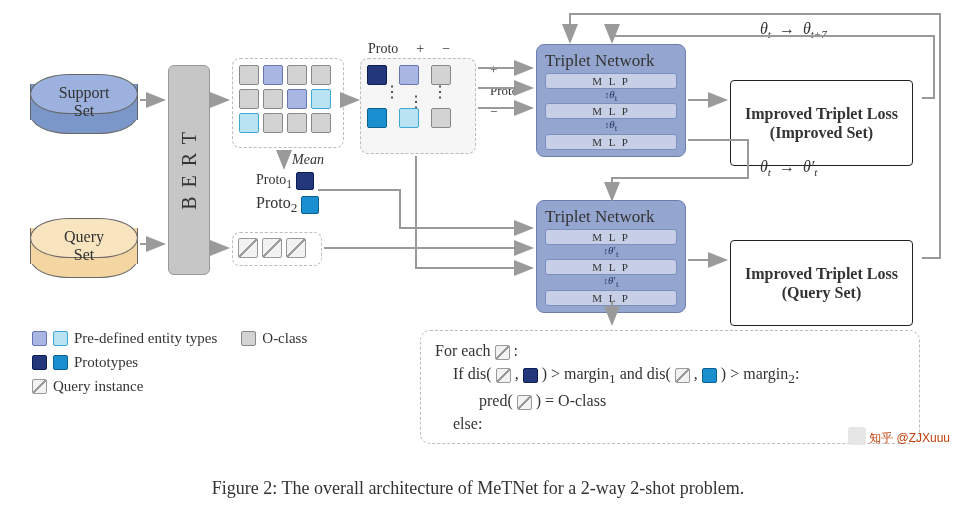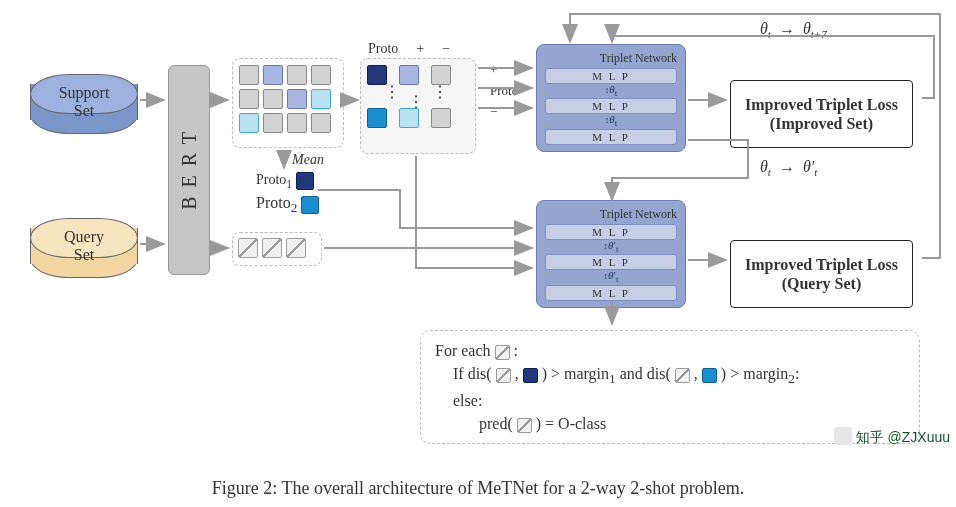--- a/index.html
+++ b/index.html
@@ -55,45 +55,45 @@
   .tok.e2{background:var(--ent2);border-color:#3fa8d3;}
   .tok.p1{background:var(--proto1);border-color:#0e1d56;}
   .tok.p2{background:var(--proto2);border-color:#0b6290;}
   .tok.q{background:#f2f2f2;border-color:#999;background-image:linear-gradient(135deg,transparent 45%,#999 45%,#999 55%,transparent 55%);}
   .tok.sm{width:15px;height:15px;}
 
   .row{display:flex;gap:4px;}
 
   
   .net{position:absolute;background:var(--network);border:1px solid #6b7db0;border-radius:8px;padding:6px 8px;}
-  .net .title{text-align:right;font-size:12px;margin-bottom:2px;}
+  .net .title{text-align:left;font-size:17px;margin-bottom:2px;}
   .mlp{background:var(--network-box);border:1px solid #7d8fc1;border-radius:3px;font-size:11px;text-align:center;padding:1px 0;letter-spacing:2px;}
   .theta{font-size:11px;text-align:center;color:#2a3560;line-height:1;}
   .theta .arr{font-size:9px;}
 
   
-  .loss{position:absolute;border:1.5px solid #222;border-radius:4px;background:#fff;padding:14px 14px;text-align:center;font-weight:bold;font-size:16px;line-height:1.2;}
+  .loss{position:absolute;border:1.5px solid #222;border-radius:4px;background:#fff;padding:23px 14px;text-align:center;font-weight:bold;font-size:16px;line-height:1.2;}
 
   
   .formula{position:absolute;font-family:'Times New Roman',serif;font-size:16px;font-style:italic;}
   .formula sub{font-size:11px;font-style:italic;}
 
   
   .legend{position:absolute;font-size:15px;}
   .legend .item{display:flex;align-items:center;gap:6px;margin-bottom:7px;}
 
   
   .pseudo{position:absolute;border:1.5px dashed var(--dashed);border-radius:10px;padding:8px 14px;font-size:16px;font-family:'Times New Roman',serif;line-height:1.45;}
   .pseudo .tok{vertical-align:-4px;}
 
   
   .caption{position:absolute;left:0;right:0;bottom:8px;text-align:center;font-size:18px;}
 
   
-  .wm{position:absolute;right:6px;bottom:60px;color:#14532d;font-size:14px;font-family:sans-serif;}
+  .wm{position:absolute;right:6px;bottom:60px;color:#c2410c;font-size:12px;font-family:sans-serif;}
   .wm-logo{display:inline-block;width:18px;height:18px;background:#e6e6e6;border-radius:3px;vertical-align:-3px;}
 
   
   svg.arrows{position:absolute;inset:0;width:956px;height:507px;pointer-events:none;}
 </style>
 </head>
 <body>
 
 <div class="canvas">
 
@@ -212,32 +212,51 @@
     <span>θ</span><sub>t</sub>
     <span style="font-style:normal;padding:0 4px;">→</span>
     <span>θ</span><sub>t+7</sub>
   </div>
   <div class="formula" style="left:760px;top:158px;">
     <span>θ</span><sub>t</sub>
     <span style="font-style:normal;padding:0 4px;">→</span>
     <span>θ</span><span>′</span><sub>t</sub>
   </div>
 
+  <div class="legend" style="left:32px;top:330px;">
+    <div class="item">
+      <span class="tok e1 sm"></span>
+        <span class="tok e2 sm"></span>
+      <span>Pre-defined entity types</span>
+      <span style="width:12px;"></span>
+      <span class="tok o sm"></span>
+        <span>O-class</span>
+    </div>
+    <div class="item">
+      <span class="tok p1 sm"></span>
+        <span class="tok p2 sm"></span>
+      <span>Prototypes</span>
+    </div>
+    <div class="item">
+      <span class="tok q sm"></span>
+      <span>Query instance</span>
+    </div>
+  </div>
 
   <div class="pseudo" style="left:420px;top:330px;width:500px;">
     <div>
       <span>For each </span><span class="tok q sm"></span><span> :</span>
     </div>
     <div style="padding-left:18px;">
       <span>If dis( </span><span class="tok q sm"></span><span> , </span><span class="tok p1 sm"></span><span> ) &gt; margin</span><sub>1</sub><span> and dis( </span><span class="tok q sm"></span><span> , </span><span class="tok p2 sm"></span><span> ) &gt; margin</span><sub>2</sub><span>:</span>
     </div>
-    <div style="padding-left:18px;">else:</div>
     <div style="padding-left:44px;">
       <span>pred( </span><span class="tok q sm"></span><span> ) = O-class</span>
     </div>
+    <div style="padding-left:18px;">else:</div>
   </div>
 
   <div class="caption">Figure 2: The overall architecture of MeTNet for a 2-way 2-shot problem.</div>
 
   <div class="wm"><span class="wm-logo"></span> <span>知乎 @ZJXuuu</span></div>
 
   <svg class="arrows">
     <defs>
       <marker id="ah" markerWidth="10" markerHeight="8" refX="9" refY="4" orient="auto">
         <path d="M0,0 L10,4 L0,8 Z" fill="var(--arrow)"></path>

